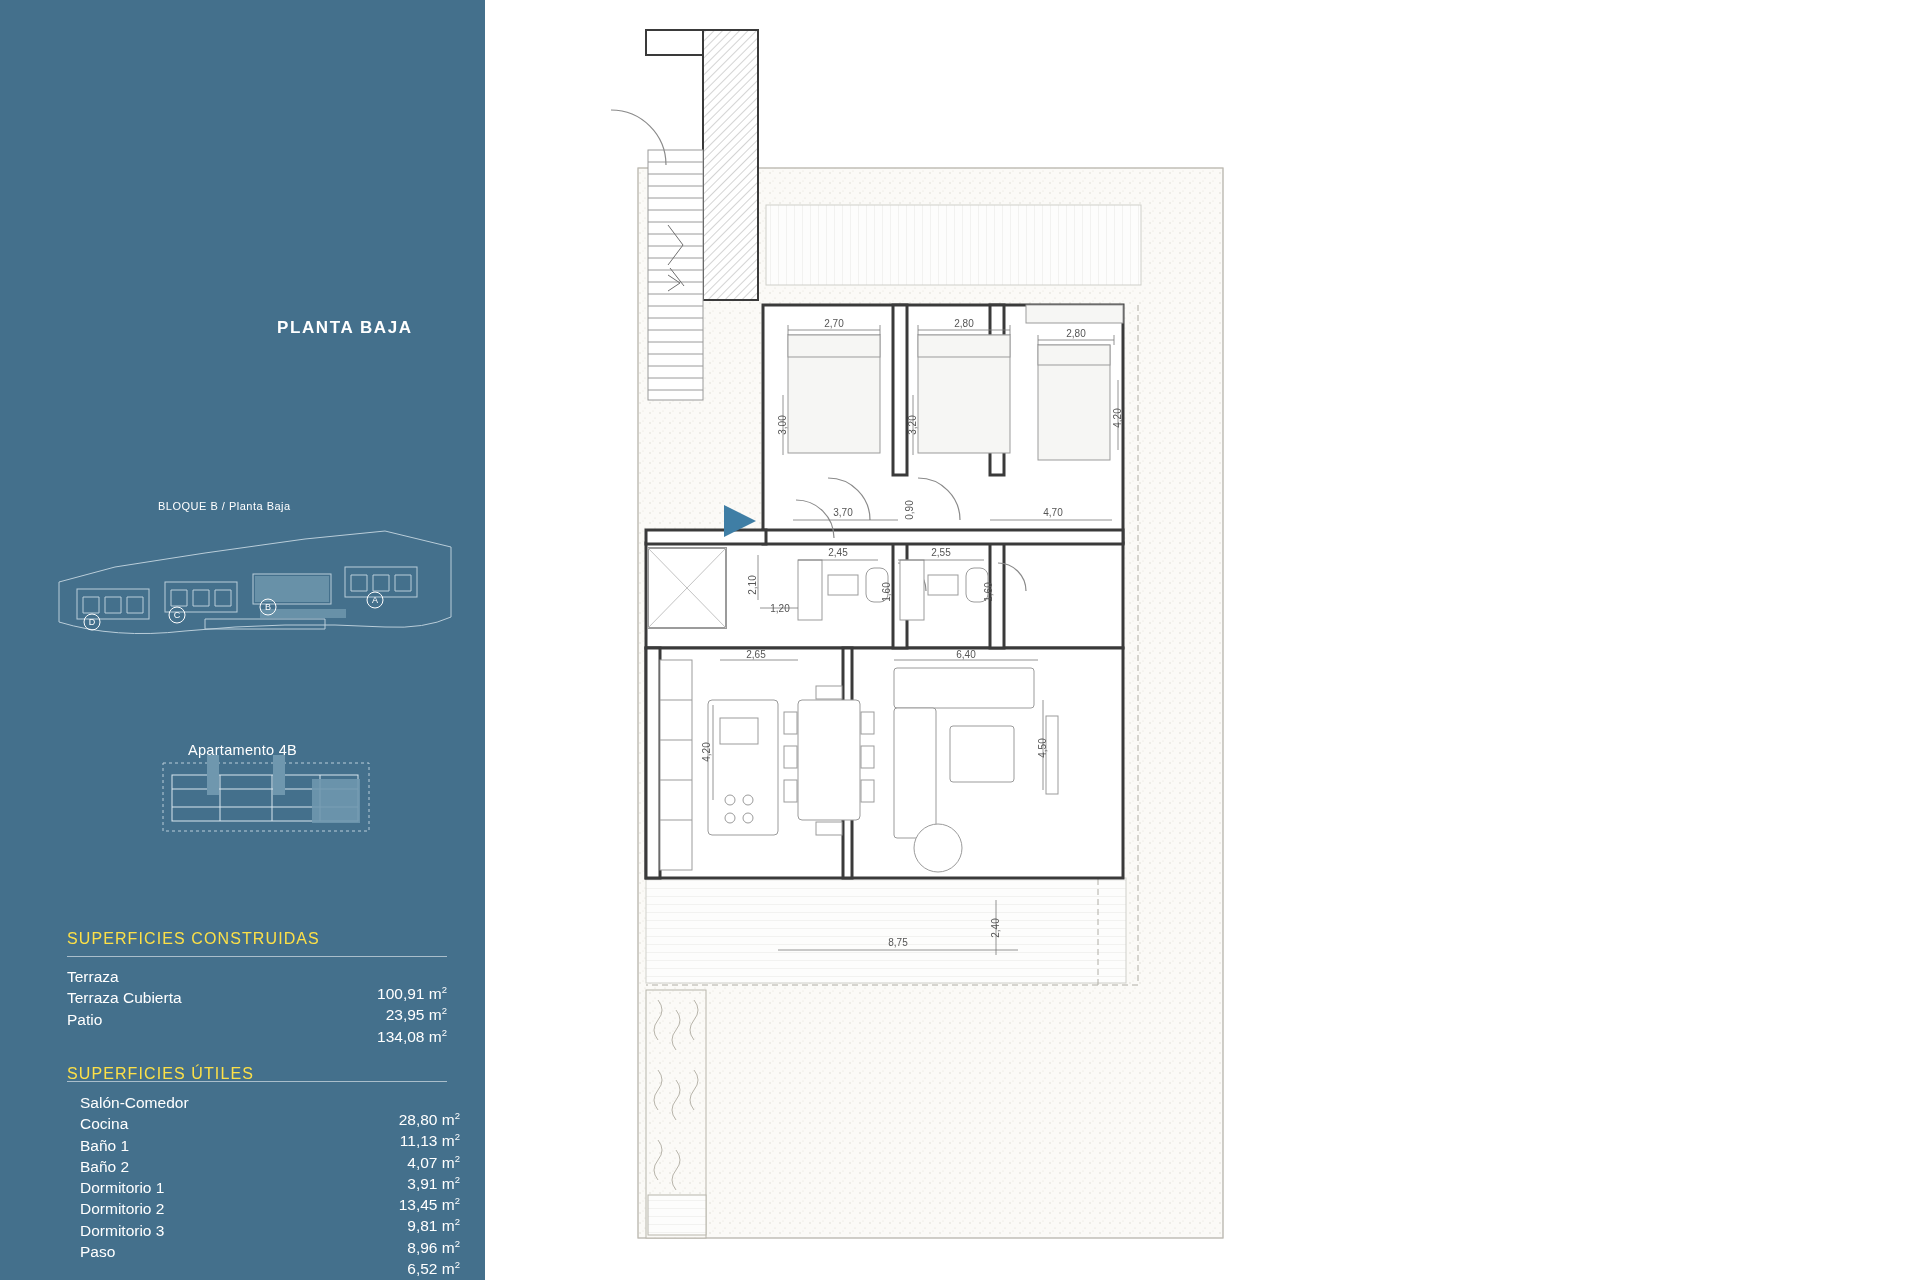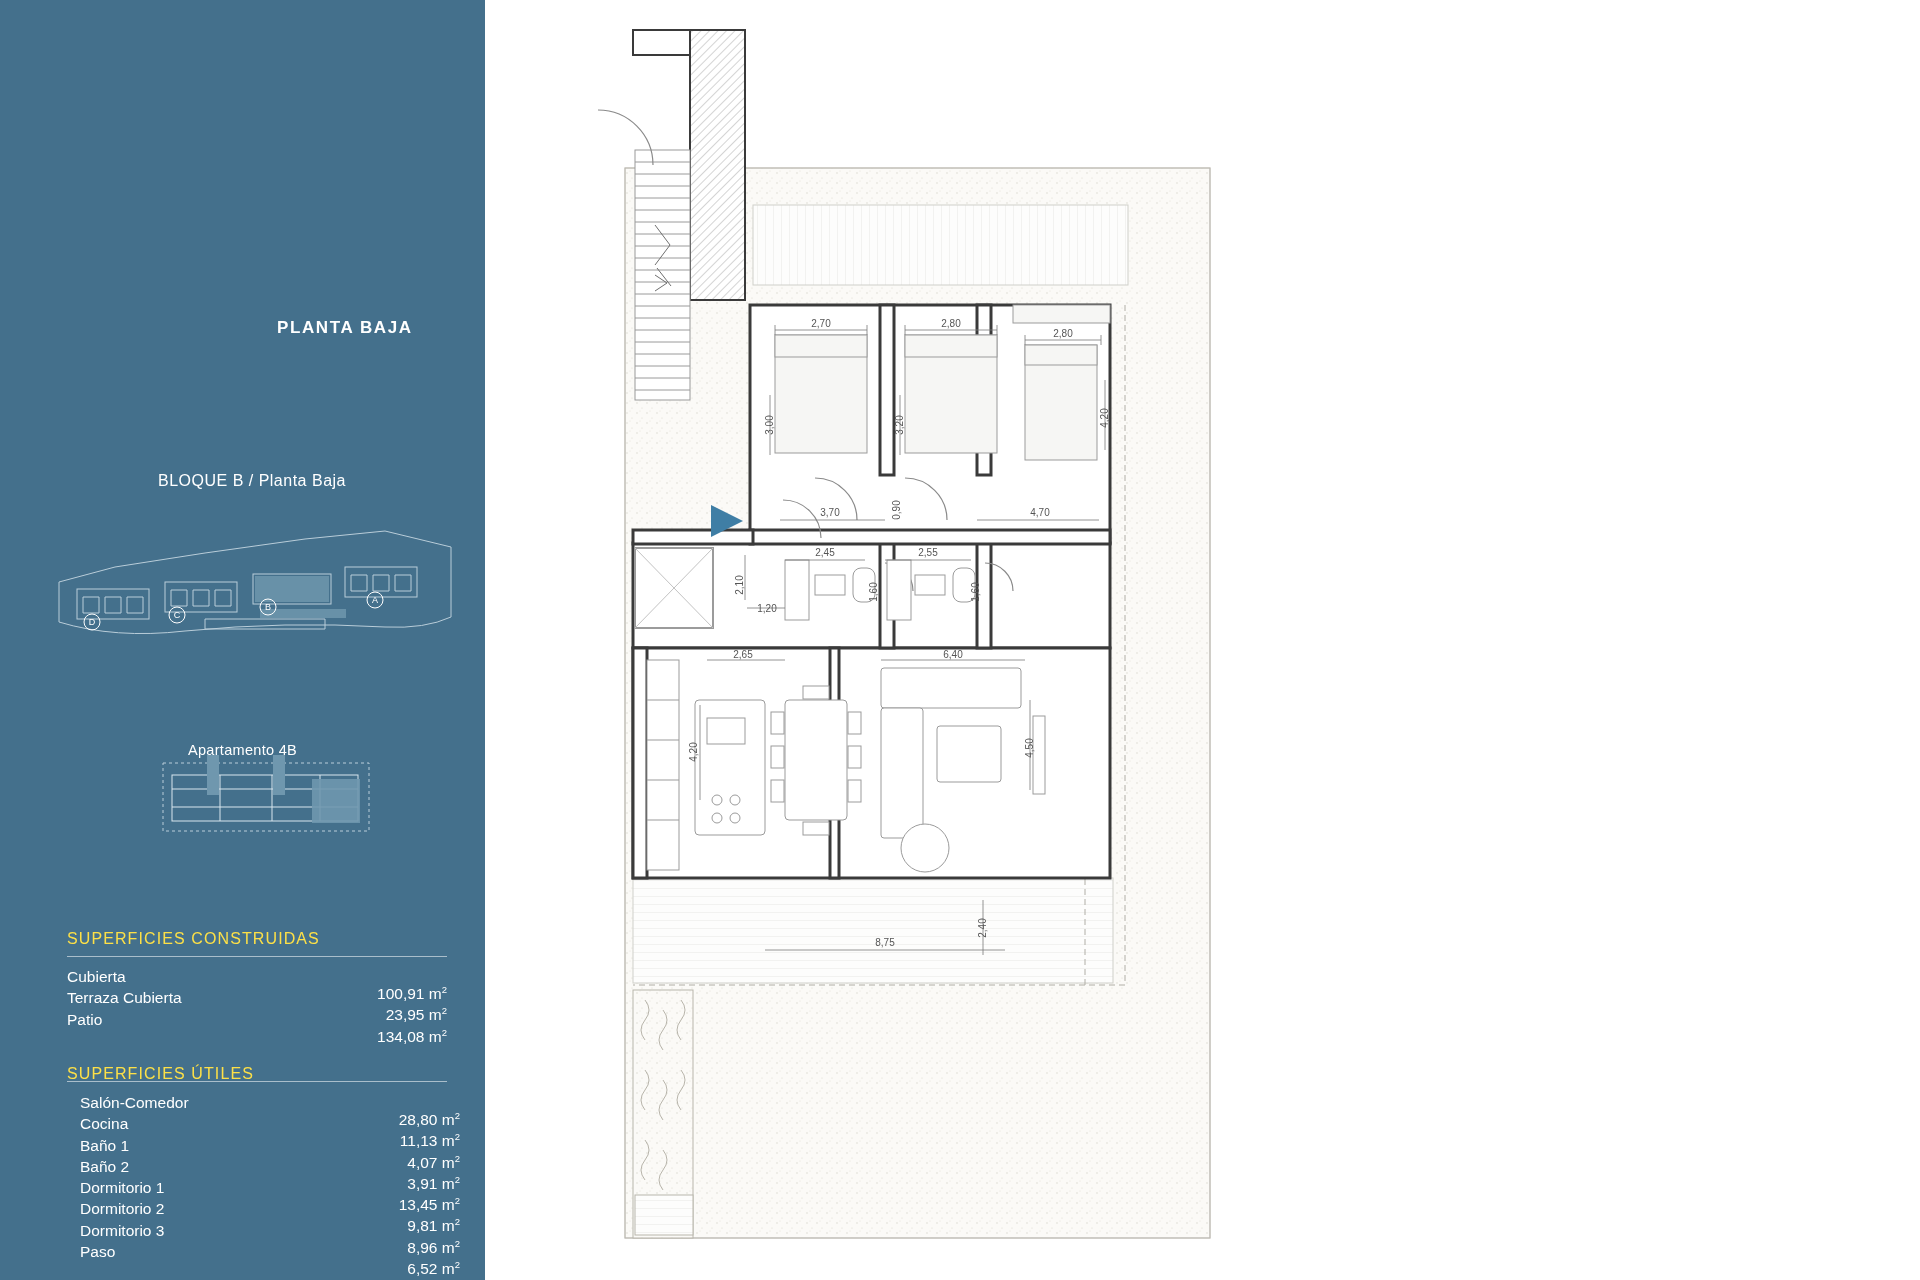--- a/index.html
+++ b/index.html
@@ -19,22 +19,22 @@
   .sb-title{
     position:absolute;left:277px;top:318px;
     font-size:17px;font-weight:bold;letter-spacing:1.6px;
   }
   .sb-list{
     position:absolute;left:271px;top:360px;
     font-size:16px;letter-spacing:0.8px;line-height:21px;
   }
   .sb-list div{white-space:nowrap;}
   .sb-bloque{
-    position:absolute;left:158px;top:472px;
-    font-size:16px;letter-spacing:0.5px;
+    position:absolute;left:158px;top:500px;
+    font-size:11px;letter-spacing:0.5px;
   }
   .bloque-map{
     position:absolute;left:55px;top:527px;width:400px;height:115px;
   }
   .apt-label{
     position:absolute;left:0;top:710px;width:485px;text-align:center;
     font-size:14.5px;letter-spacing:0.3px;margin-top:32px;
   }
   .apt-map{
     position:absolute;left:160px;top:745px;width:215px;height:105px;
@@ -49,21 +49,21 @@
   .tbl{
     position:absolute;font-size:15.5px;color:#ffffff;
   }
   .tbl .row{position:relative;height:21.3px;width:380px;}
   .tbl .row .n{position:absolute;left:0;top:0;}
   .tbl .row .v{position:absolute;right:0;top:0;text-align:right;margin-top:16px;}
   sup{font-size:9.5px;vertical-align:super;}
 
   
   .plan{
-    position:absolute;left:485px;top:0;width:1216px;height:1280px;
+    position:absolute;left:498px;top:0;width:1216px;height:1280px;
     background:#ffffff;
   }
   
   .planimg{position:absolute;left:0;top:0;width:1435px;height:1280px;}
 </style>
 </head>
 <body>
 
 <div class="sidebar">
 
@@ -119,21 +119,21 @@
         <rect x="113" y="10" width="12" height="40"></rect>
       </g>
     </svg>
   </div>
 
   <div class="sec-head" style="left:67px;top:930px;">SUPERFICIES CONSTRUIDAS</div>
   <div class="rule" style="left:67px;top:956px;width:380px;"></div>
 
   <div class="tbl" style="left:67px;top:968px;">
     <div class="row">
-      <span class="n">Cubierta</span>
+      <span class="n">Terraza</span>
       <span class="v"><span>100,91 m</span><sup>2</sup></span>
     </div>
     <div class="row">
       <span class="n">Terraza Cubierta</span>
       <span class="v"><span>23,95 m</span><sup>2</sup></span>
     </div>
     <div class="row">
       <span class="n">Patio</span>
       <span class="v"><span>134,08 m</span><sup>2</sup></span>
     </div>

